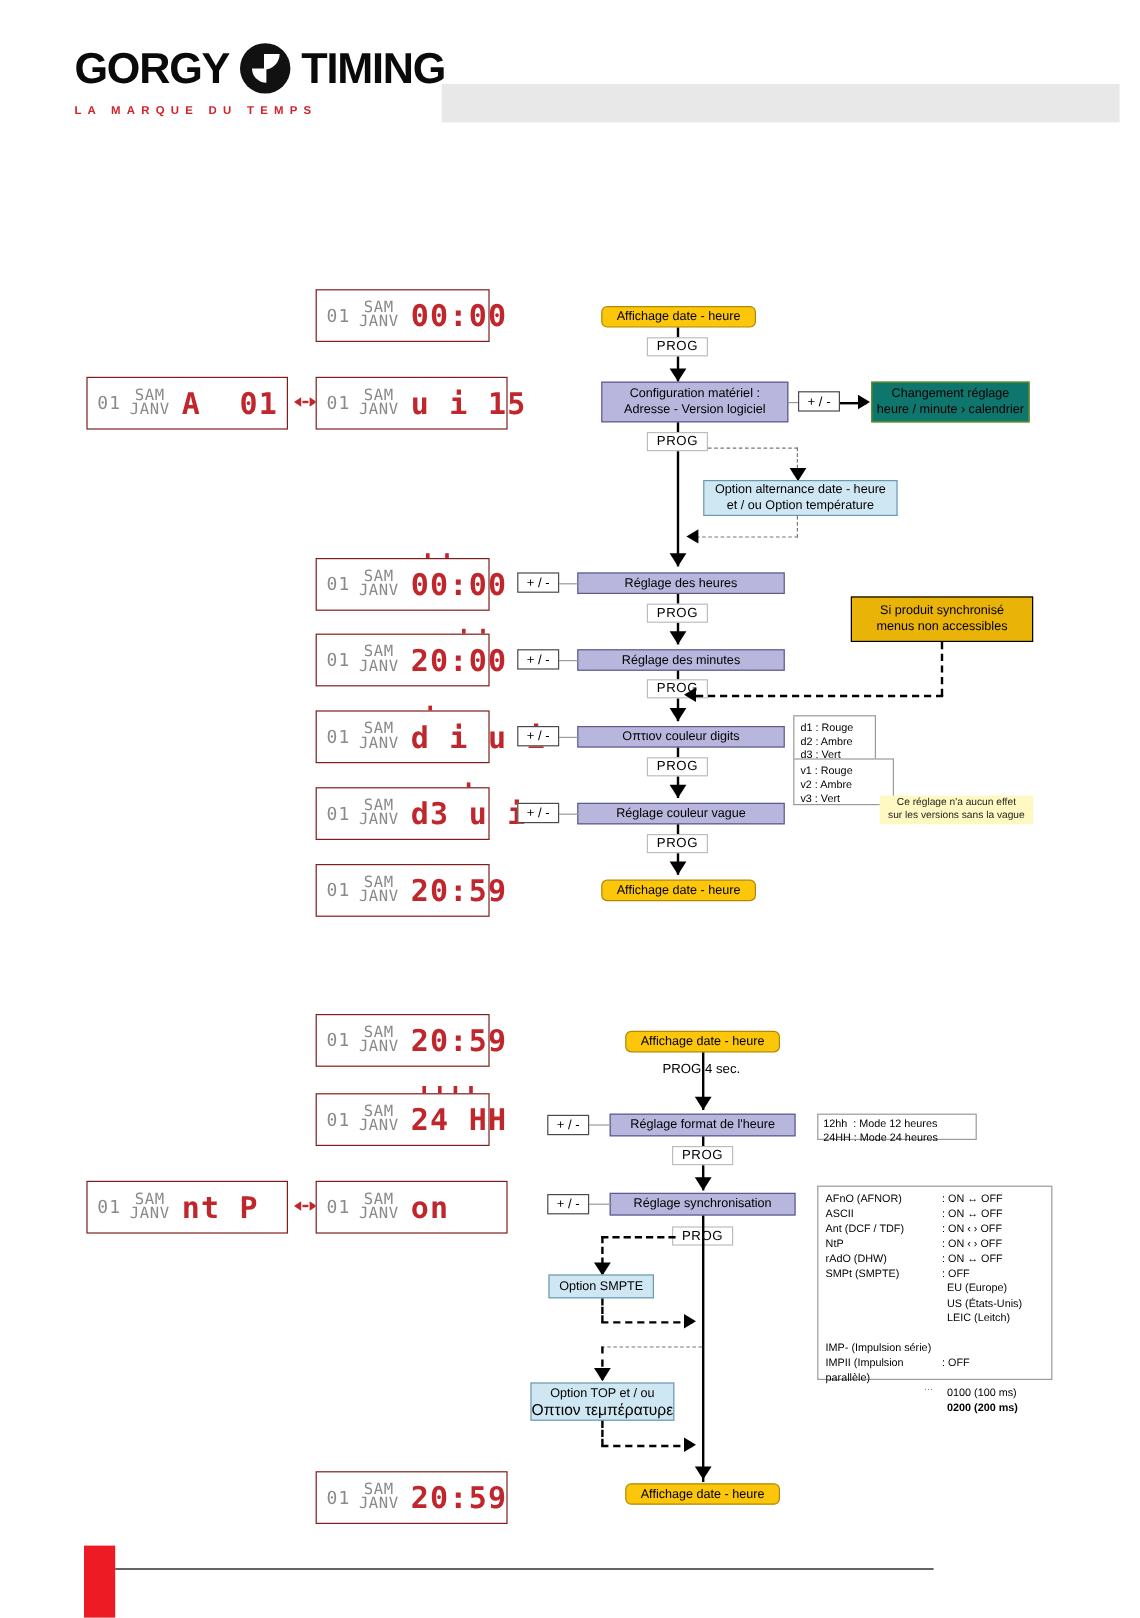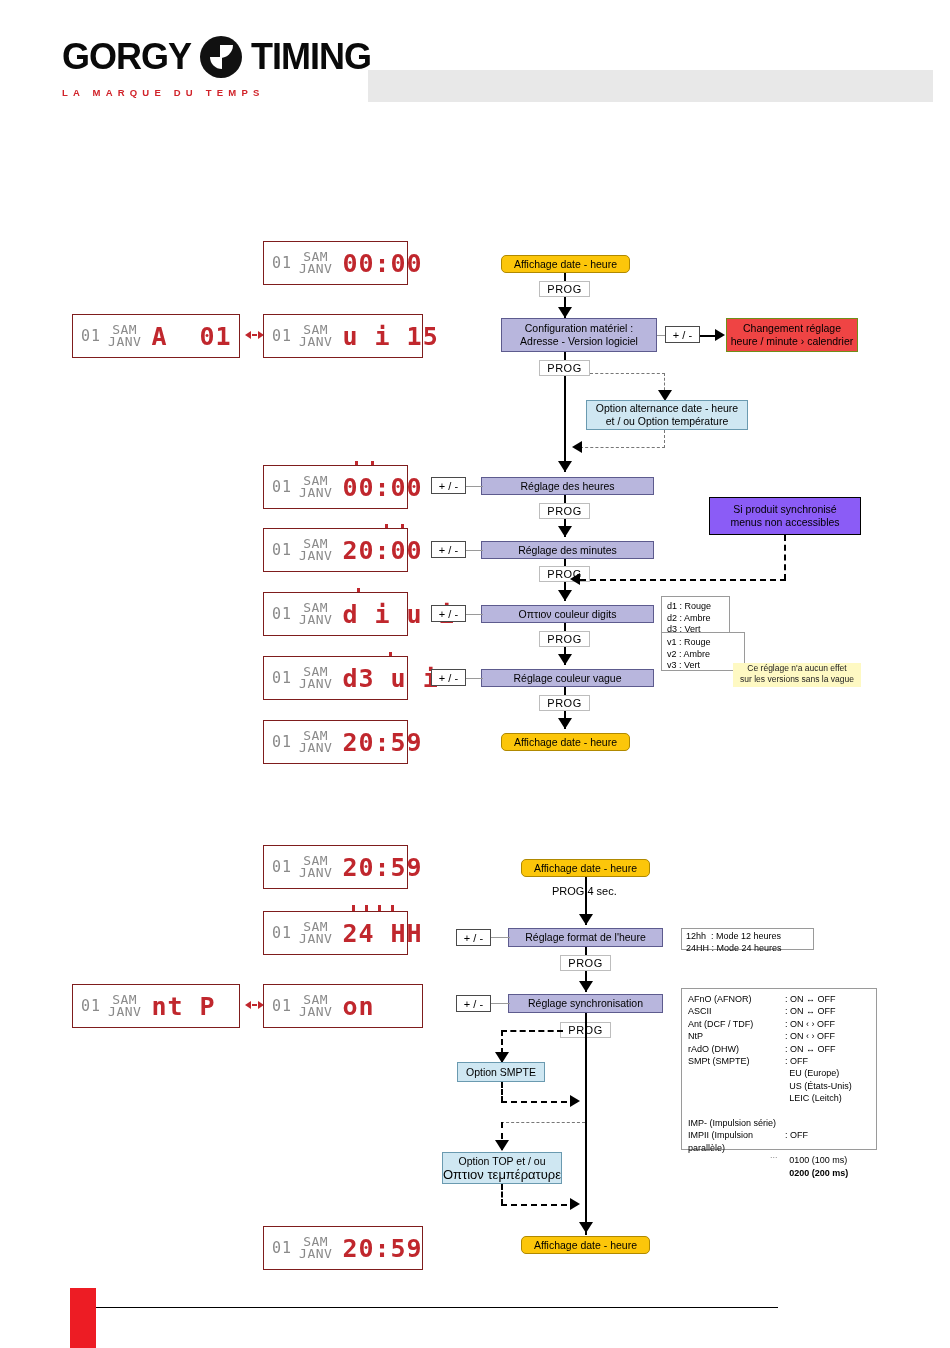--- a/index.html
+++ b/index.html
@@ -73,23 +73,23 @@
   
   .box{
     box-sizing:border-box;
     display:flex;flex-direction:column;
     align-items:center;justify-content:center;
     text-align:center;font-size:10.5px;line-height:13px;
     border:1px solid #3b3b3b;
   }
   .box-yellow{background:#fcc60a;border:1px solid #b08900;border-radius:5px;font-weight:normal;}
   .box-purple{background:#b8b6dd;border:1px solid #5d5b8e;}
-  .box-green{background:#ef4444;border:1px solid #6f8f18;}
+  .box-green{background:#0f766e;border:1px solid #6f8f18;}
   .box-blue{background:#cfe7f2;border:1px solid #6a9ab0;}
-  .box-white{background:#8b5cf6;border:1px solid #000;}
+  .box-white{background:#eab308;border:1px solid #000;}
   .legend{
     box-sizing:border-box;background:#fff;border:1px solid #9a9a9a;
     font-size:9px;line-height:11.5px;padding:4px 5px;
     text-align:left;
   }
   .pm{
     box-sizing:border-box;background:#fff;border:1px solid #4a4a4a;
     font-size:11px;display:flex;align-items:center;justify-content:center;
   }
   .prog{

